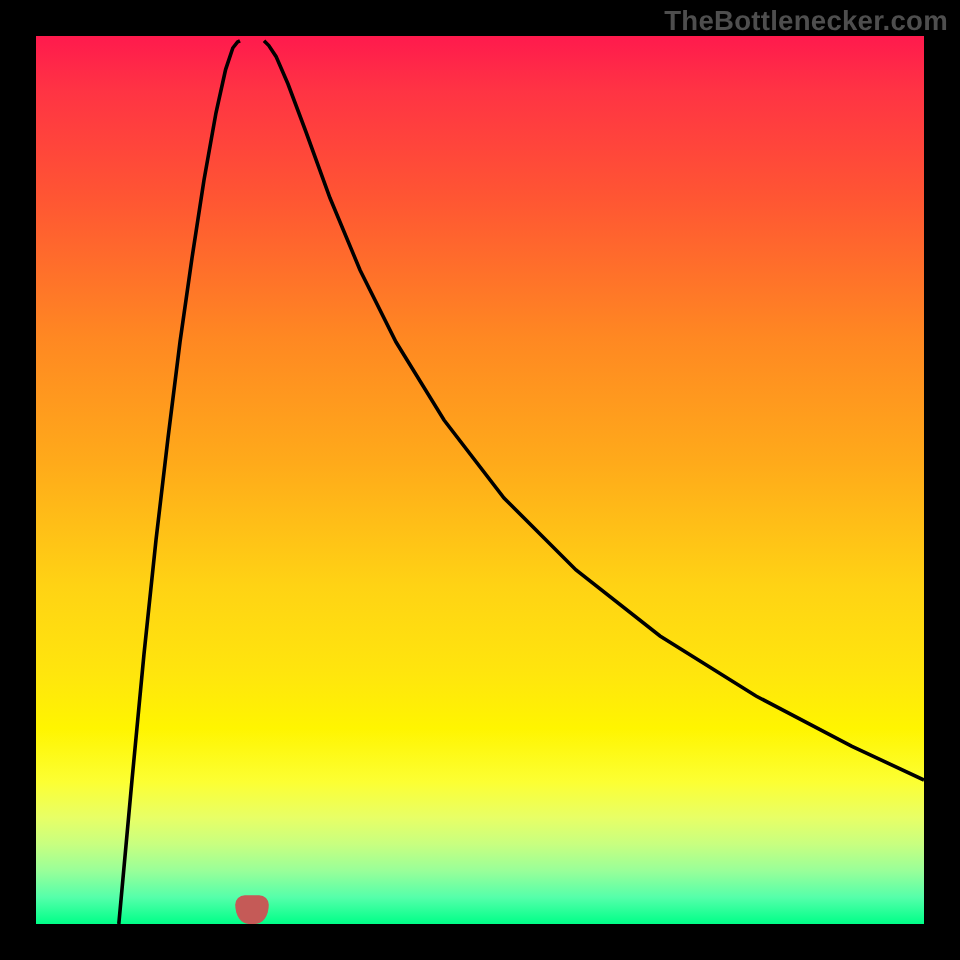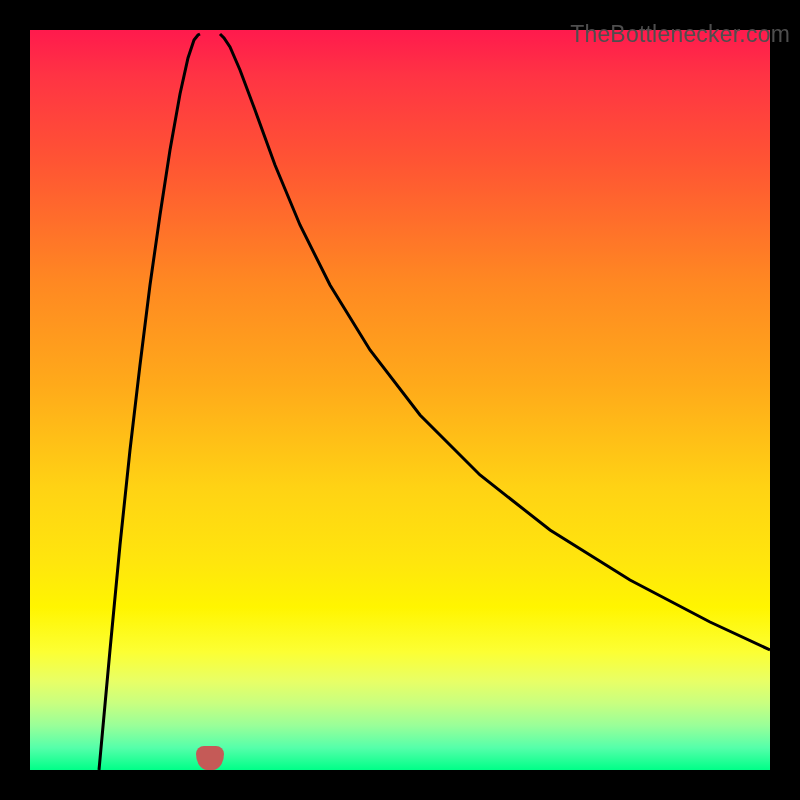--- a/index.html
+++ b/index.html
@@ -41,23 +41,22 @@
     width: 740px;
     height: 740px;
     pointer-events: none;
   }
   .attribution {
     position: absolute;
     top: 4px;
     right: 10px;
     color: #4e4e4e;
     font-size: 23px;
-    font-weight: 400;
+    font-weight: 700;
     letter-spacing: 0.2px;
-    margin-top: 17px;
   }
   .marker {
     position: absolute;
     background: #c55a57;
     border-radius: 10px 10px 14px 14px / 10px 10px 20px 20px;
   }
 </style>
 </head>
 <body>
 

